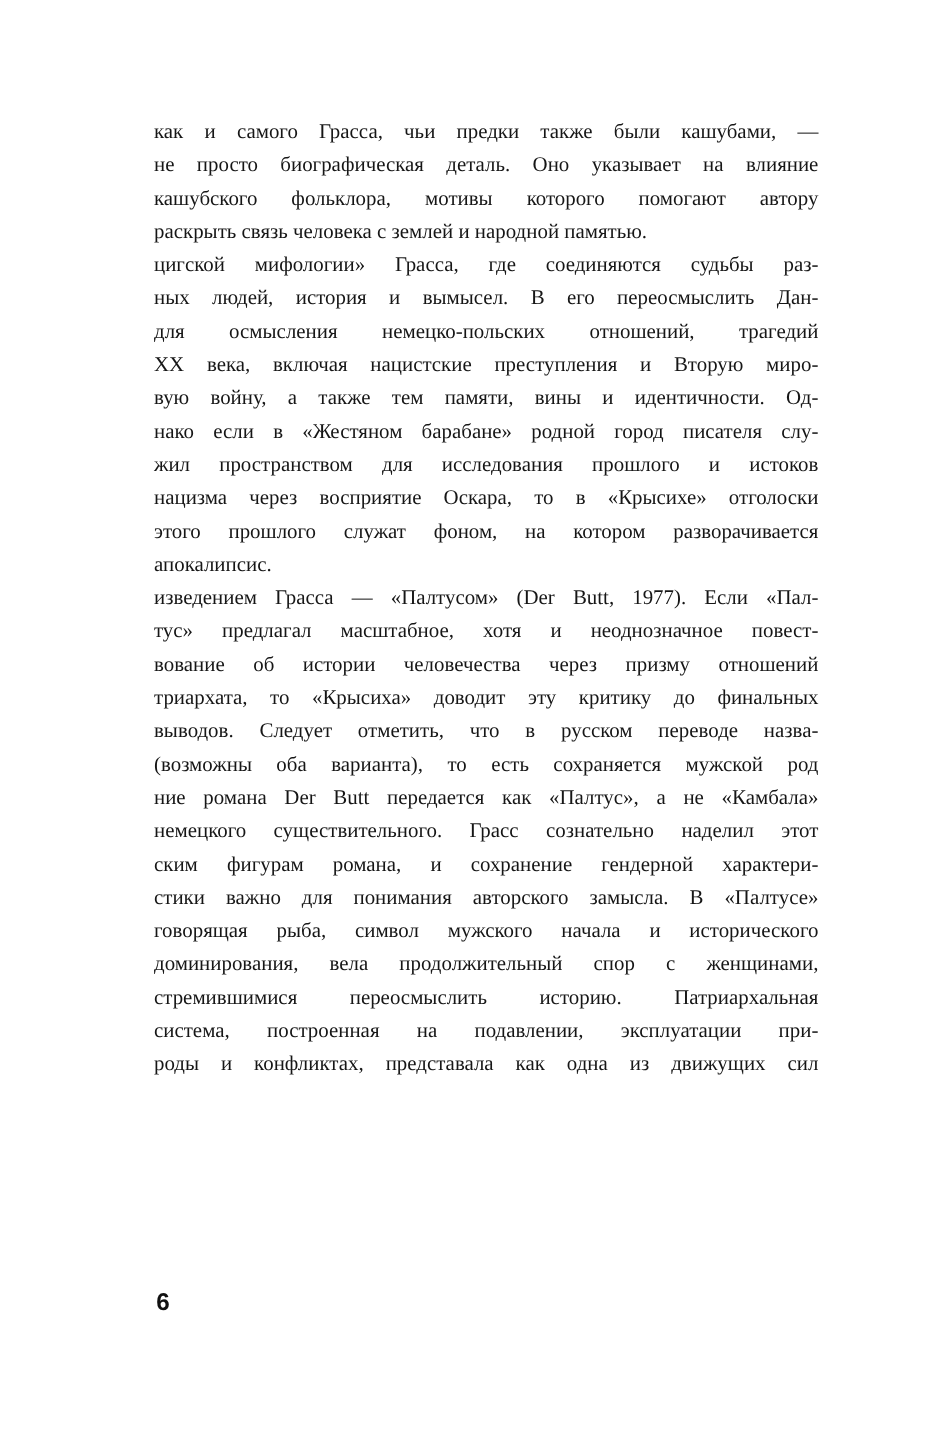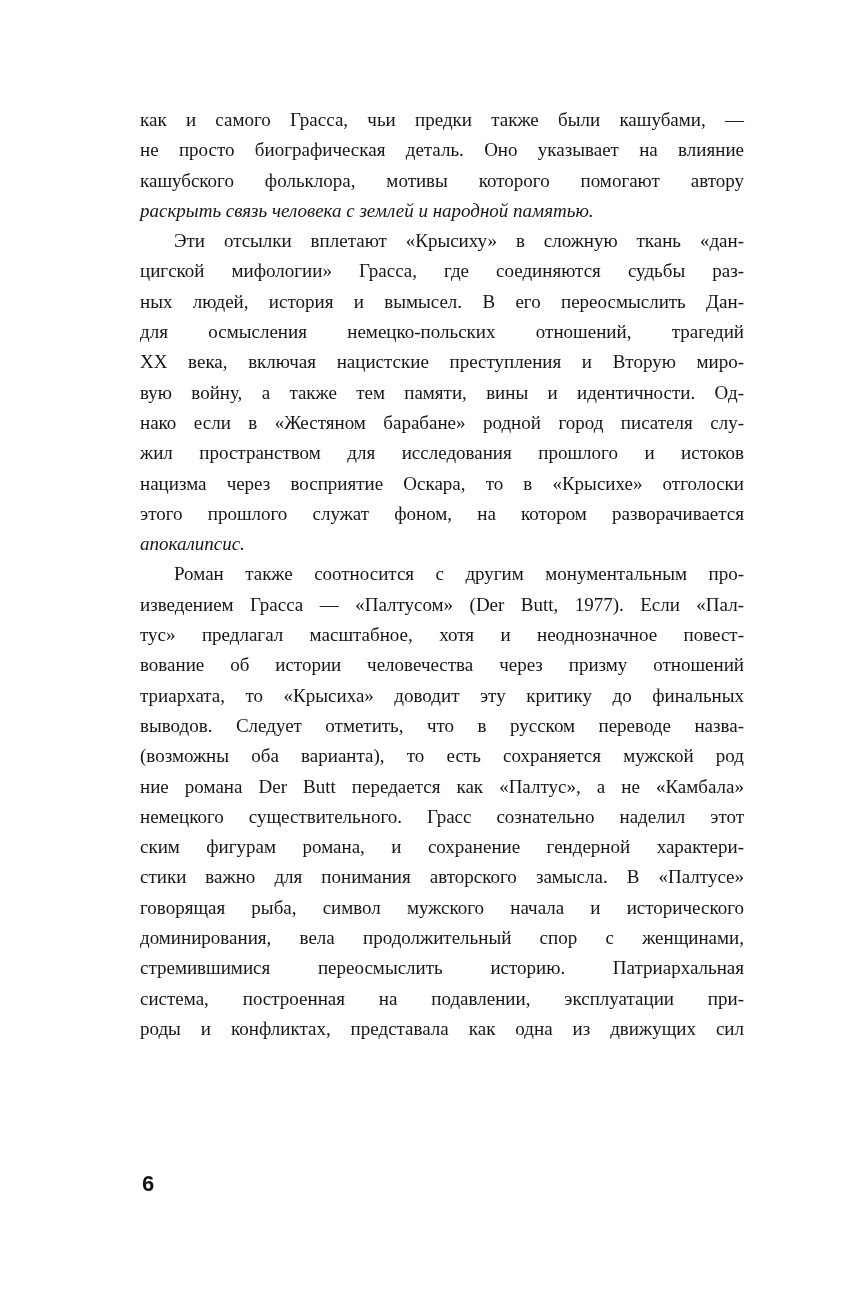--- a/index.html
+++ b/index.html
@@ -29,21 +29,20 @@
     color: #161616;
   }
   .para { margin: 0; padding: 0; }
   .line {
     text-align: justify;
     text-align-last: justify;
     white-space: normal;
   }
   .line.no-just {
     text-align-last: left;
-    font-style: italic;
   }
   .line.first-indent {
     text-indent: 34px;
   }
   .page-number {
     position: absolute;
     left: 142px;
     top: 1171px;
     font-family: "Liberation Sans", "DejaVu Sans", sans-serif;
     font-weight: 700;
@@ -56,34 +55,32 @@
 
 <div class="page">
   <div class="text-column">
       <div class="para">
         <div class="line">как и самого Грасса, чьи предки также были кашубами, —</div>
         <div class="line">не просто биографическая деталь. Оно указывает на влияние</div>
         <div class="line">кашубского фольклора, мотивы которого помогают автору</div>
         <div class="line no-just">раскрыть связь человека с землей и народной памятью.</div>
       </div>
       <div class="para">
-        <div class="line first-indent">Эти отсылки вплетают «Крысиху» в сложную ткань «дан-</div>
         <div class="line">цигской мифологии» Грасса, где соединяются судьбы раз-</div>
         <div class="line">ных людей, история и вымысел. В его переосмыслить Дан-</div>
         <div class="line">для осмысления немецко-польских отношений, трагедий</div>
         <div class="line">XX века, включая нацистские преступления и Вторую миро-</div>
         <div class="line">вую войну, а также тем памяти, вины и идентичности. Од-</div>
         <div class="line">нако если в «Жестяном барабане» родной город писателя слу-</div>
         <div class="line">жил пространством для исследования прошлого и истоков</div>
         <div class="line">нацизма через восприятие Оскара, то в «Крысихе» отголоски</div>
         <div class="line">этого прошлого служат фоном, на котором разворачивается</div>
         <div class="line no-just">апокалипсис.</div>
       </div>
       <div class="para">
-        <div class="line first-indent">Роман также соотносится с другим монументальным про-</div>
         <div class="line">изведением Грасса — «Палтусом» (Der Butt, 1977). Если «Пал-</div>
         <div class="line">тус» предлагал масштабное, хотя и неоднозначное повест-</div>
         <div class="line">вование об истории человечества через призму отношений</div>
         <div class="line">триархата, то «Крысиха» доводит эту критику до финальных</div>
         <div class="line">выводов. Следует отметить, что в русском переводе назва-</div>
         <div class="line">(возможны оба варианта), то есть сохраняется мужской род</div>
         <div class="line">ние романа Der Butt передается как «Палтус», а не «Камбала»</div>
         <div class="line">немецкого существительного. Грасс сознательно наделил этот</div>
         <div class="line">ским фигурам романа, и сохранение гендерной характери-</div>
         <div class="line">стики важно для понимания авторского замысла. В «Палтусе»</div>

